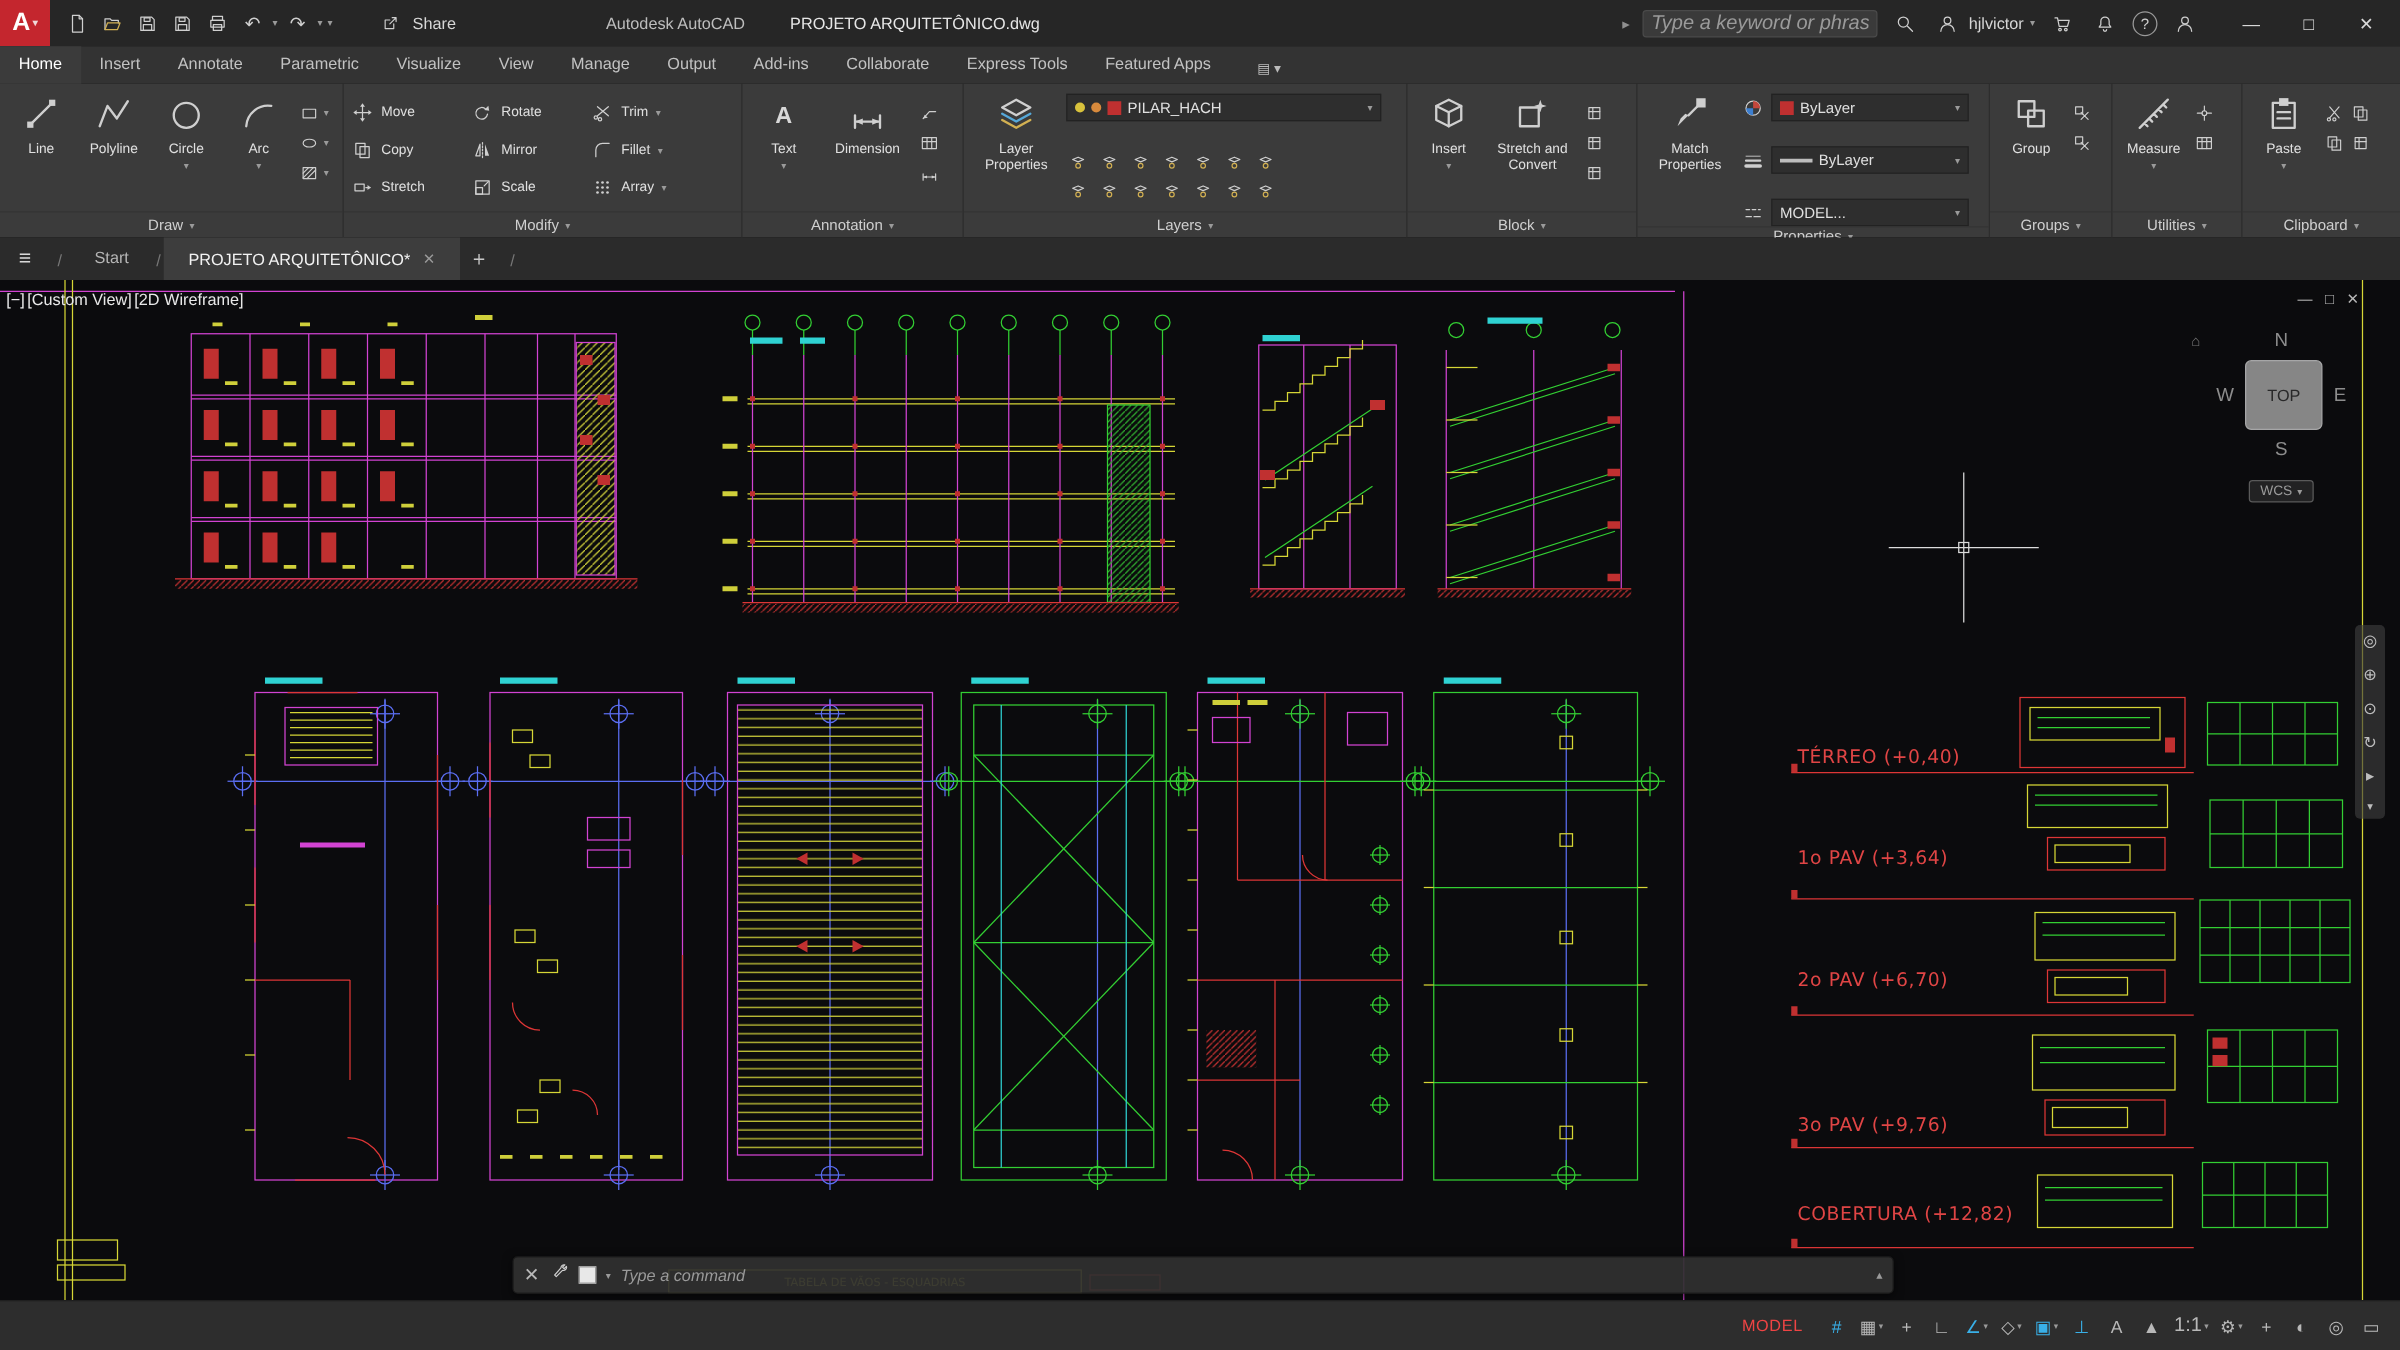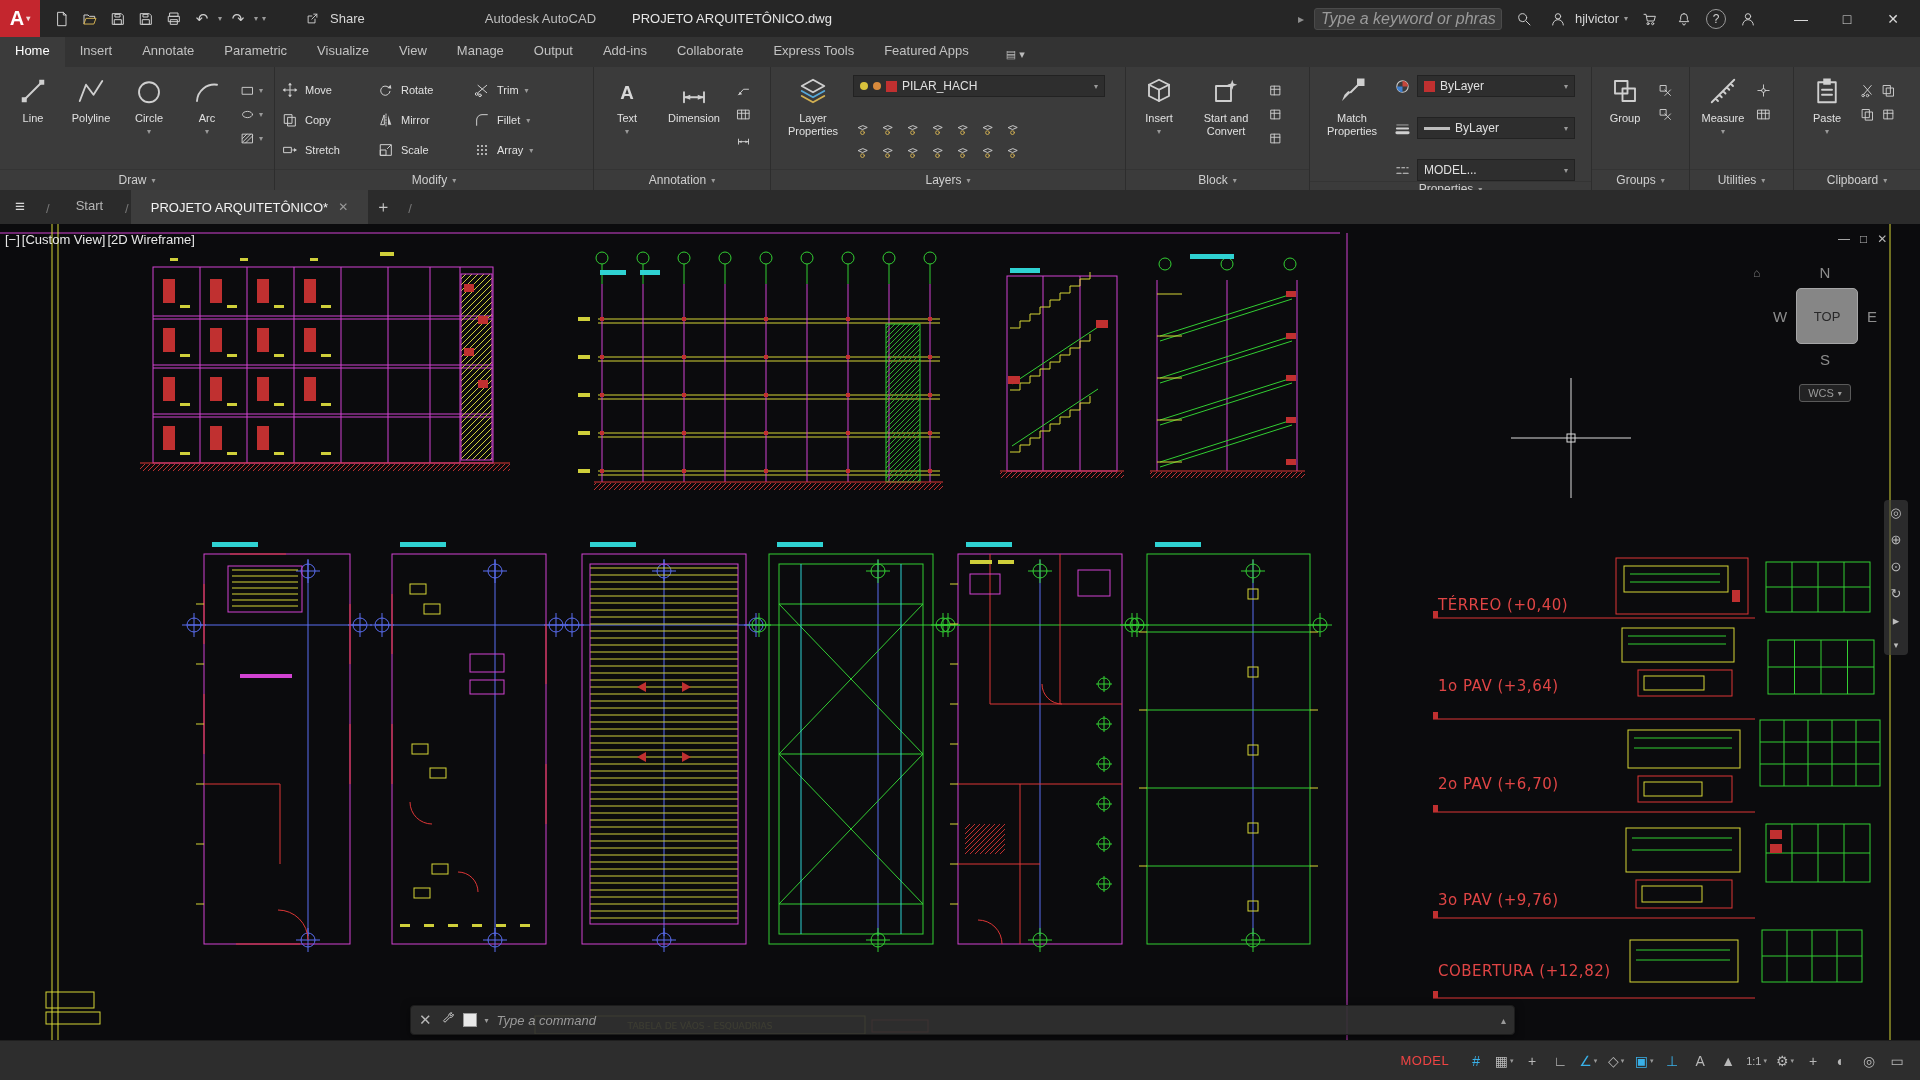--- a/index.html
+++ b/index.html
@@ -105,21 +105,21 @@
 .cmdbox{width:14px;height:14px;border:1px solid #9a9a9a;background:#e8e8e8}
 .cmdinput{flex:1;background:transparent;border:none;outline:none;color:#14b8a6;font-size:13px}
 .cmdinput::placeholder{color:#9a9a9a;font-style:italic}
 .cmdup{color:#9a9a9a;font-size:10px}
 
 .statusbar{position:absolute;top:1040px;left:0;width:1920px;height:40px;background:#2d2d2d;border-top:1px solid #1f1f1f;display:flex;align-items:center;justify-content:flex-end;padding-right:10px;gap:2px}
 .model{font-size:13px;color:#ef4444;letter-spacing:.5px;padding:0 12px}
 .sbi{min-width:26px;height:28px;display:flex;align-items:center;justify-content:center;gap:2px;color:#b8b8b8;font-size:14px;padding:0 3px}
 .sbi.on{color:#39b0e8}
 .sbi .sc{font-size:7px;color:#9a9a9a}
-.sbtext{font-size:11px}
+.sbtext{font-size:16px}
 
 .isvg{stroke:#cfcfcf;fill:none;stroke-width:1.5;stroke-linecap:round;stroke-linejoin:round}
 .isvg .f{fill:#cfcfcf;stroke:none}
 .isvg .sy{stroke:#d2b052}
 .isvg .sb{stroke:#56a8d8}
 .isvg .ft{fill:#d8d8d8;stroke:none;font:bold 15px "Liberation Sans",sans-serif;text-anchor:middle}
 .isvg .fr2{fill:#c5473c;stroke:none}
 .isvg .fb2{fill:#3d7fd0;stroke:none}
 </style>
 </head>
@@ -594,21 +594,21 @@
                 <path d="M4 7l8 4 8-4M12 11v9"></path>
               </svg></span>
             <span class="blabel">Insert</span>
             <span class="bcaret">▾</span>
           </div>
         <div class="bigtool w70">
             <span class="bicon"><svg viewBox="0 0 24 24" class="isvg">
                 <rect x="4" y="8" width="12" height="12"></rect>
                 <path class="f" d="M17 3l1 3 3 1-3 1-1 3-1-3-3-1 3-1z"></path>
               </svg></span>
-            <span class="blabel">Start and Convert</span>
+            <span class="blabel">Stretch and Convert</span>
           </div>
         <div class="smallcol">
           <div class="srow">
               <span class="sico">
                 <svg viewBox="0 0 24 24" class="isvg">
                   <rect x="5" y="5" width="14" height="14"></rect>
                   <path d="M5 10h14M10 5v14"></path>
                 </svg>
               </span>
             </div>

